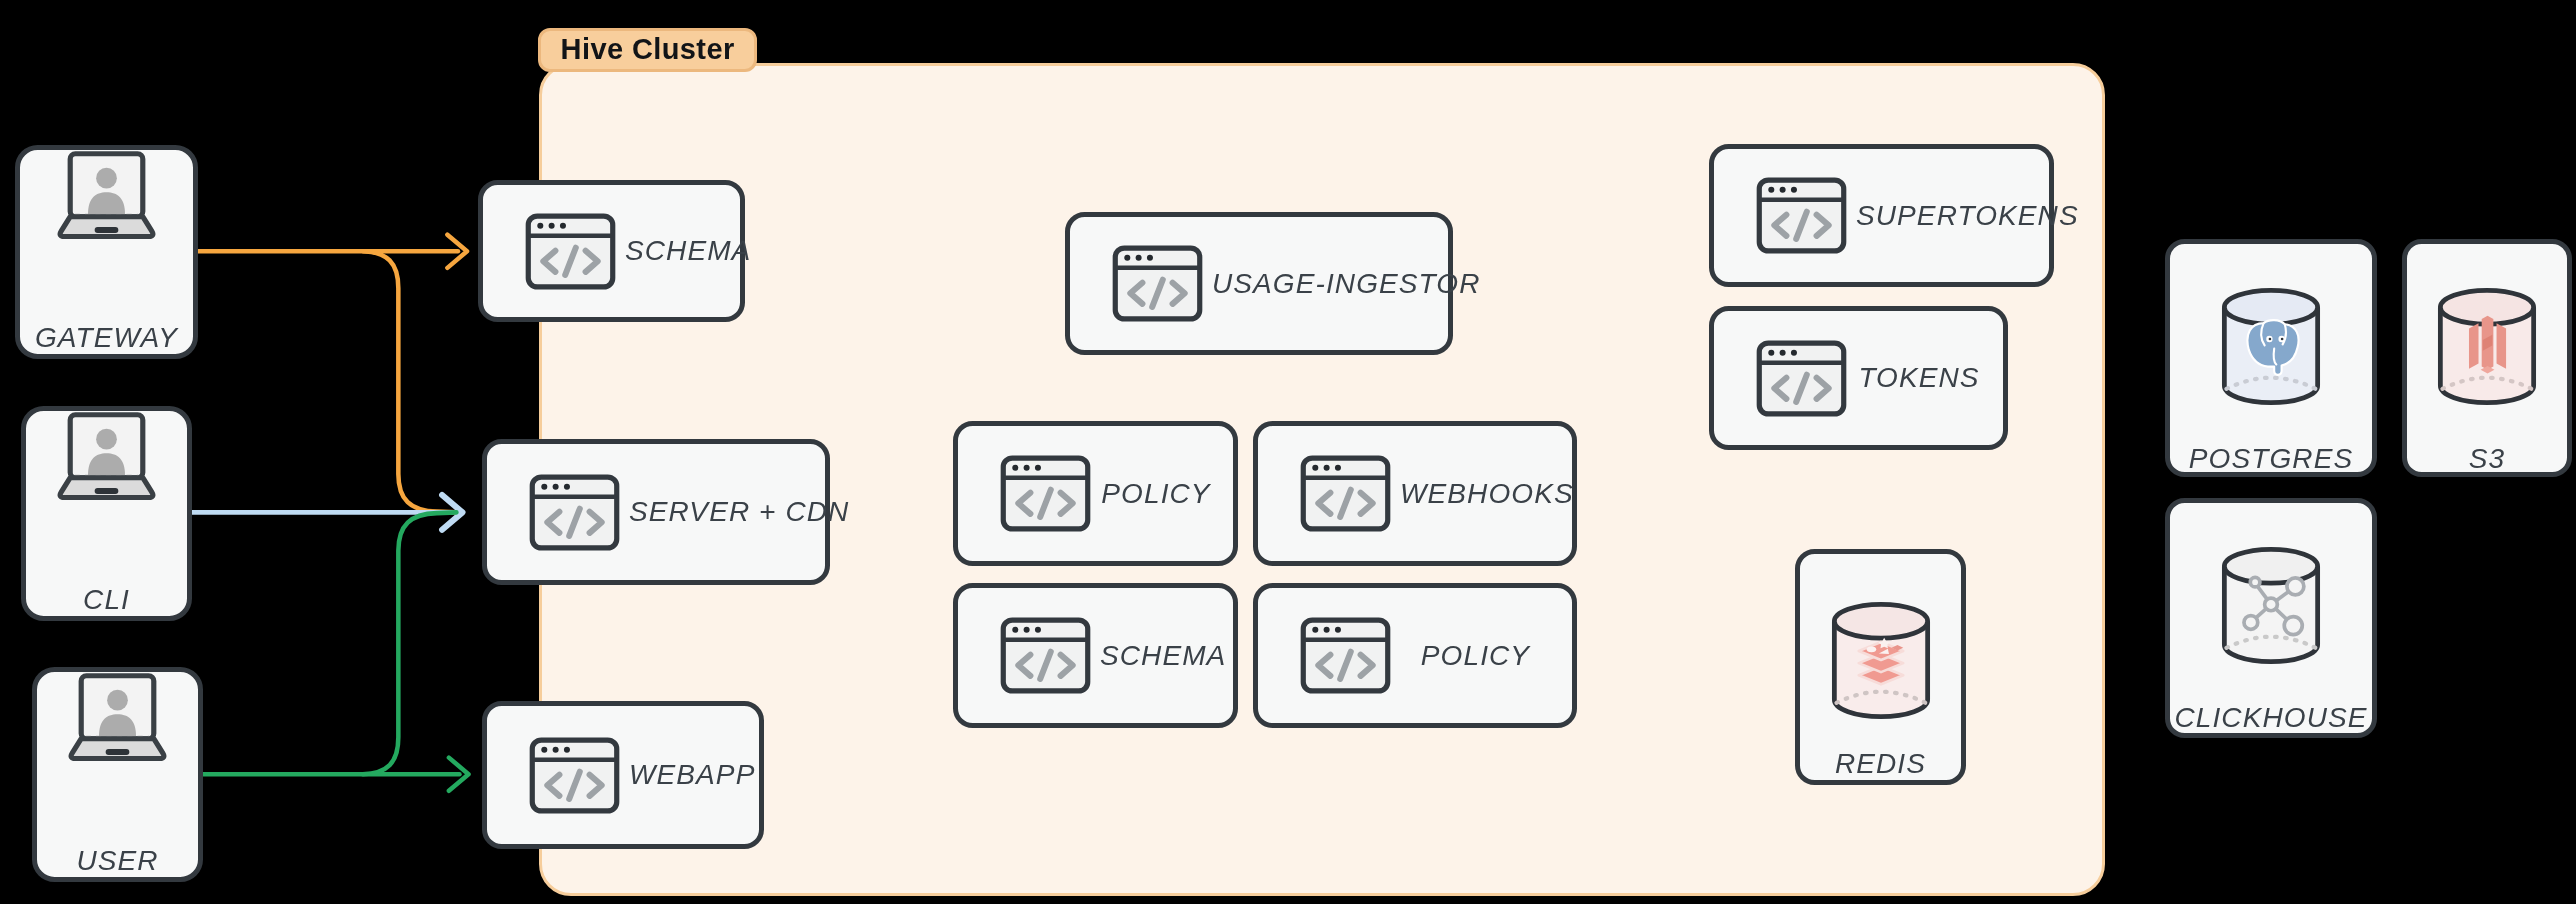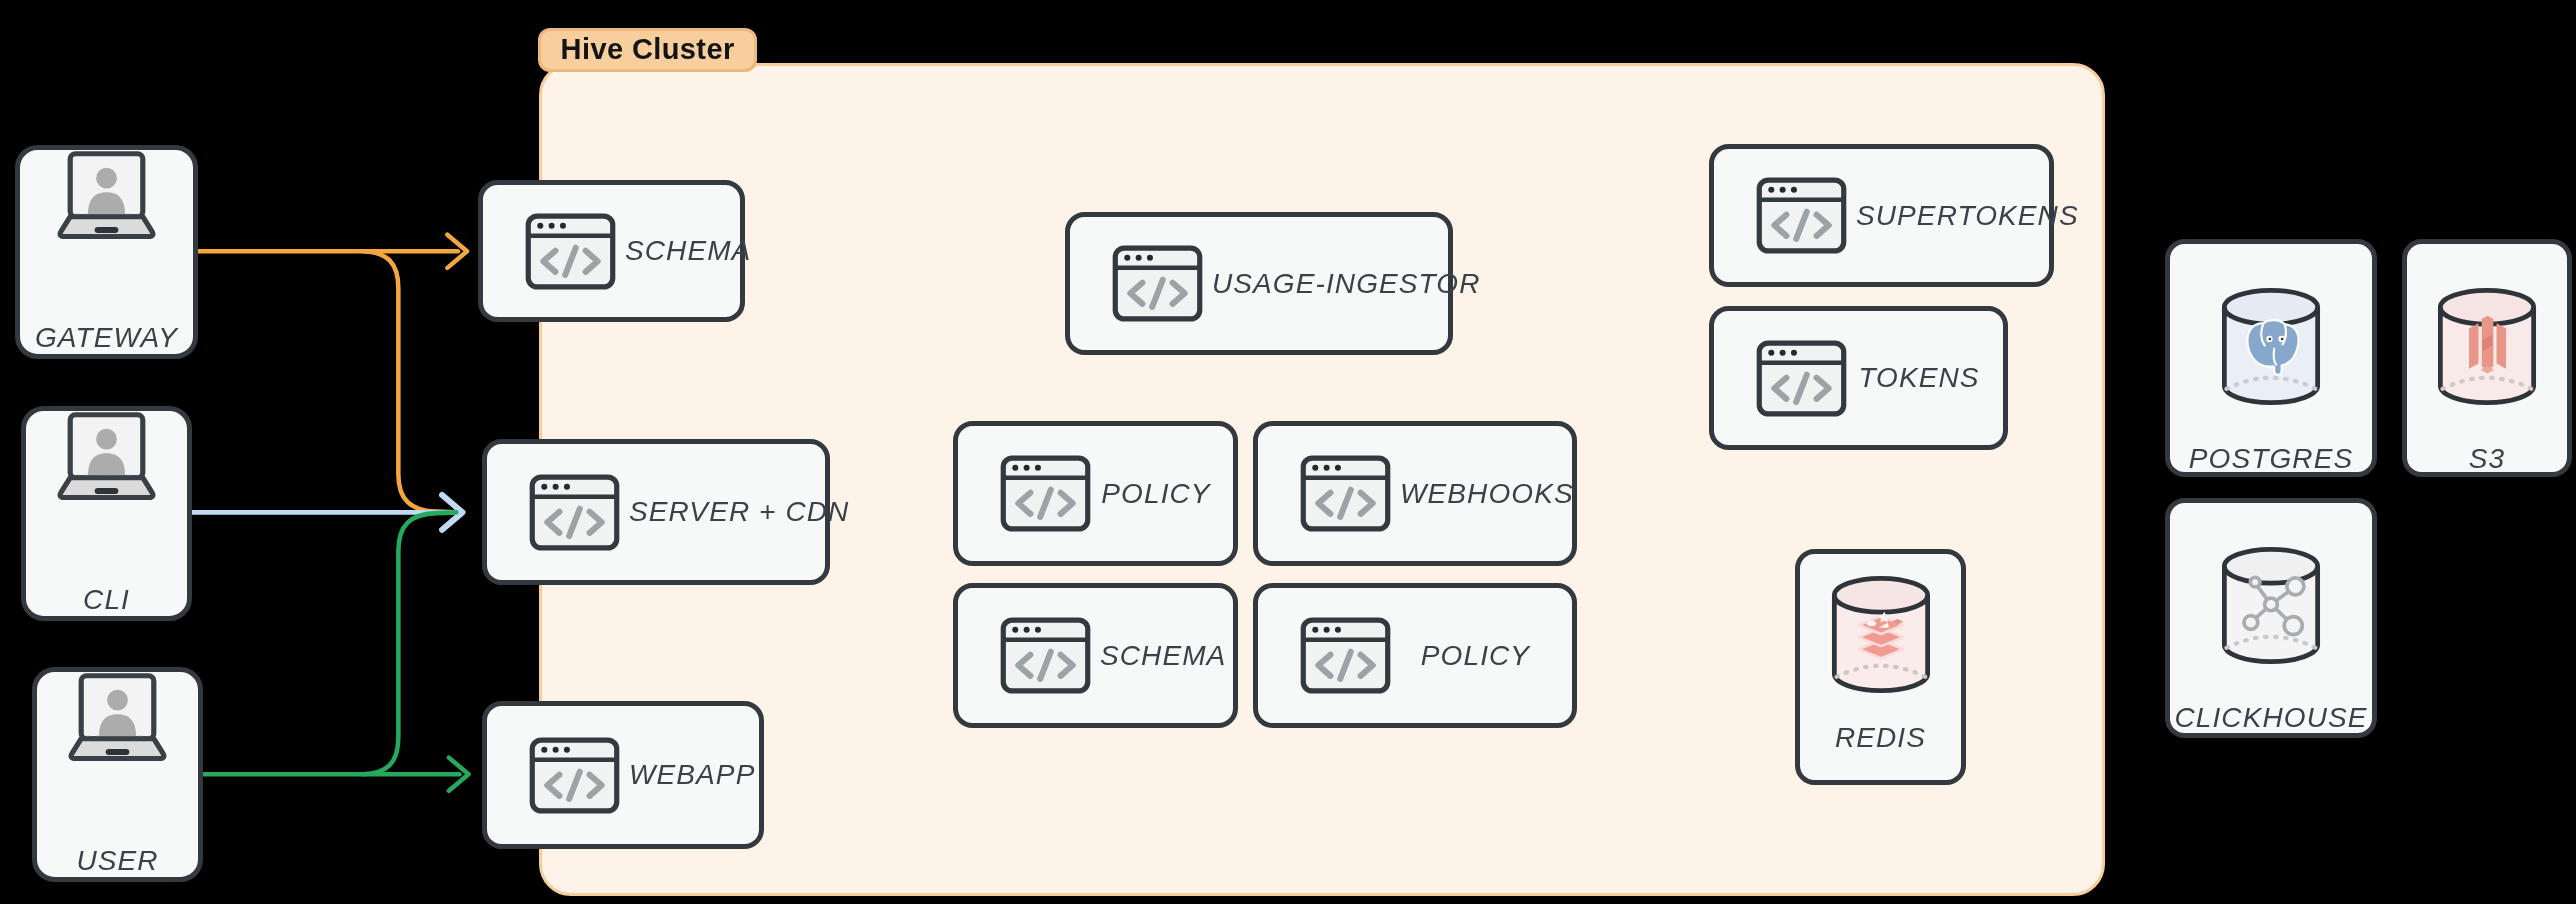--- a/index.html
+++ b/index.html
@@ -28,21 +28,21 @@
   
   .node{
     position:absolute;background:var(--node-fill,#F7F8F8);
     border:5.3px solid var(--node-border,#33393F);
     box-sizing:border-box;
   }
   .svc{border-radius:19.6px;display:flex;align-items:center;padding:0 21px 0 42px;gap:9px;}
   .svc .lbl{flex:1;text-align:center;}
   .actor{border-radius:22.6px;display:flex;flex-direction:column;align-items:center;justify-content:space-between;gap:29px;}
   .db{border-radius:19.6px;display:flex;flex-direction:column;align-items:center;padding-top:42px;gap:35px;}
-  .db.sm{padding-top:20px;gap:26px;}
+  .db.sm{padding-top:46px;gap:26px;}
   .lbl{
     font-size:28px;font-style:italic;color:var(--label-text,#3A4148);
     letter-spacing:1.1px;white-space:nowrap;
   }
   .ic{display:block;line-height:0;}
   .edges{position:absolute;left:0;top:0;}
   .edges path{fill:none;stroke-linecap:round;stroke-linejoin:round;}
   svg{overflow:visible;}
 </style>
 </head>

